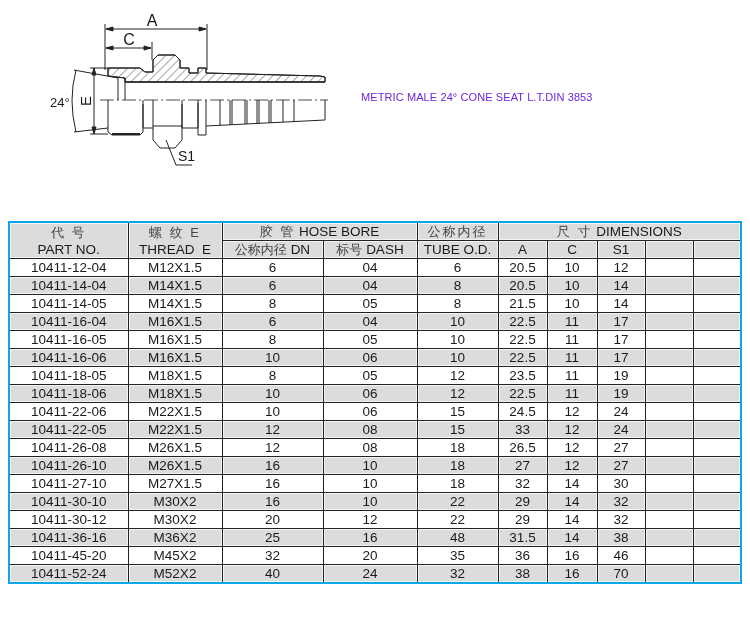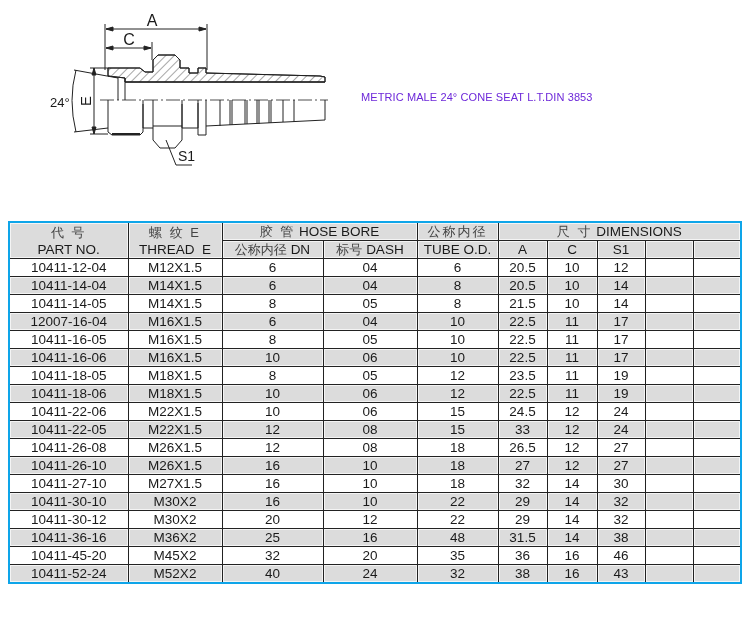--- a/index.html
+++ b/index.html
@@ -176,21 +176,21 @@
         <td class="w">8</td>
         <td class="w">05</td>
         <td class="w">8</td>
         <td class="w">21.5</td>
         <td class="w">10</td>
         <td class="w">14</td>
         <td class="w"></td>
         <td class="w"></td>
       </tr>
       <tr>
-        <td class="g">12007-16-04</td>
+        <td class="g">10411-16-04</td>
         <td class="g">M16X1.5</td>
         <td class="g">6</td>
         <td class="g">04</td>
         <td class="g">10</td>
         <td class="g">22.5</td>
         <td class="g">11</td>
         <td class="g">17</td>
         <td class="g"></td>
         <td class="g"></td>
       </tr>
@@ -351,18 +351,18 @@
         <td class="w"></td>
       </tr>
       <tr>
         <td class="g">10411-52-24</td>
         <td class="g">M52X2</td>
         <td class="g">40</td>
         <td class="g">24</td>
         <td class="g">32</td>
         <td class="g">38</td>
         <td class="g">16</td>
-        <td class="g">43</td>
+        <td class="g">70</td>
         <td class="g"></td>
         <td class="g"></td>
       </tr>
     </tbody>
 </table>
 
 </body></html>

